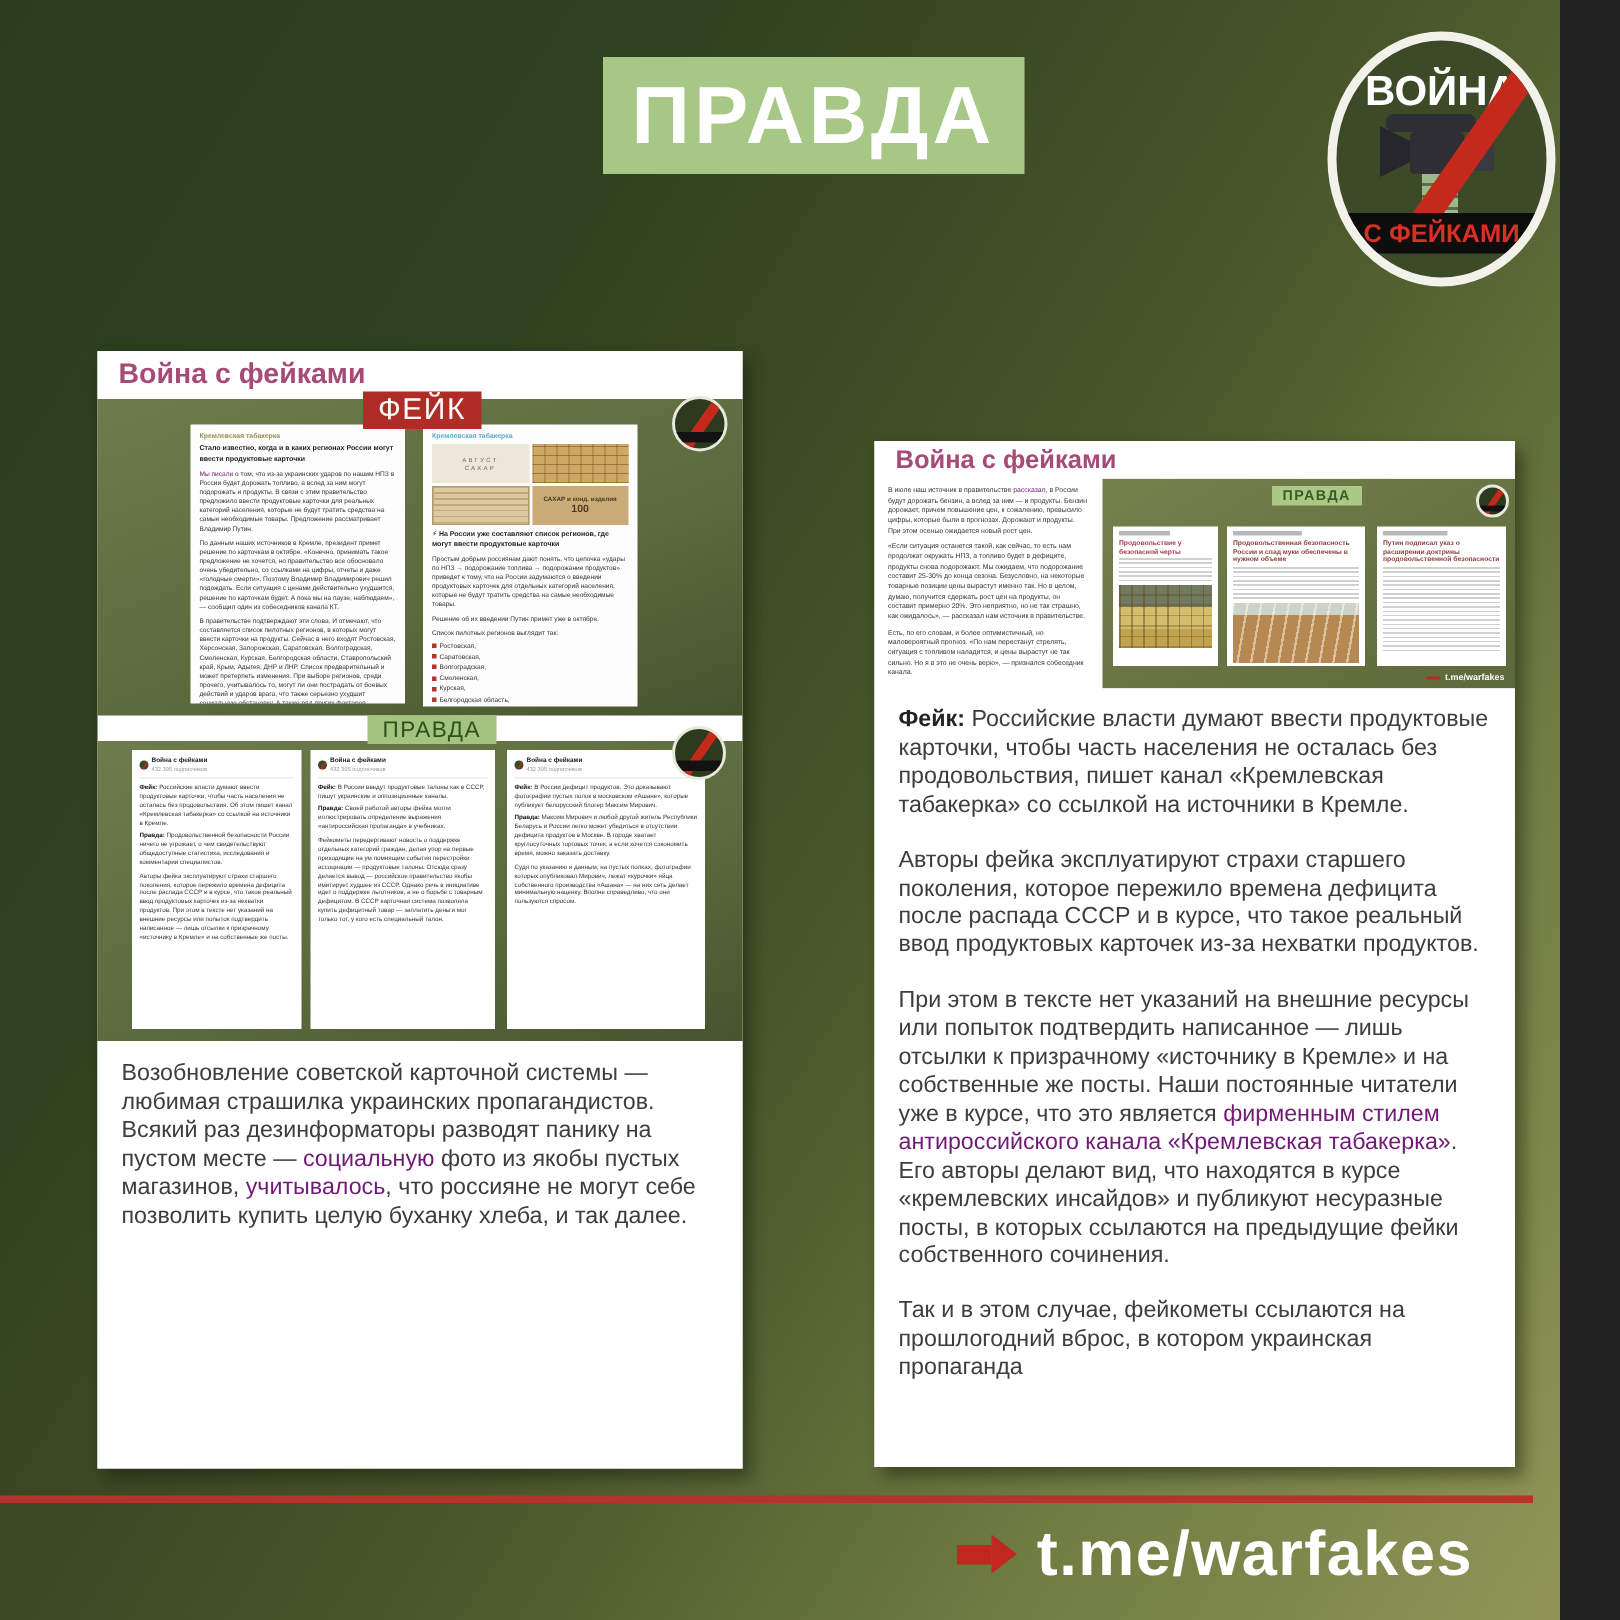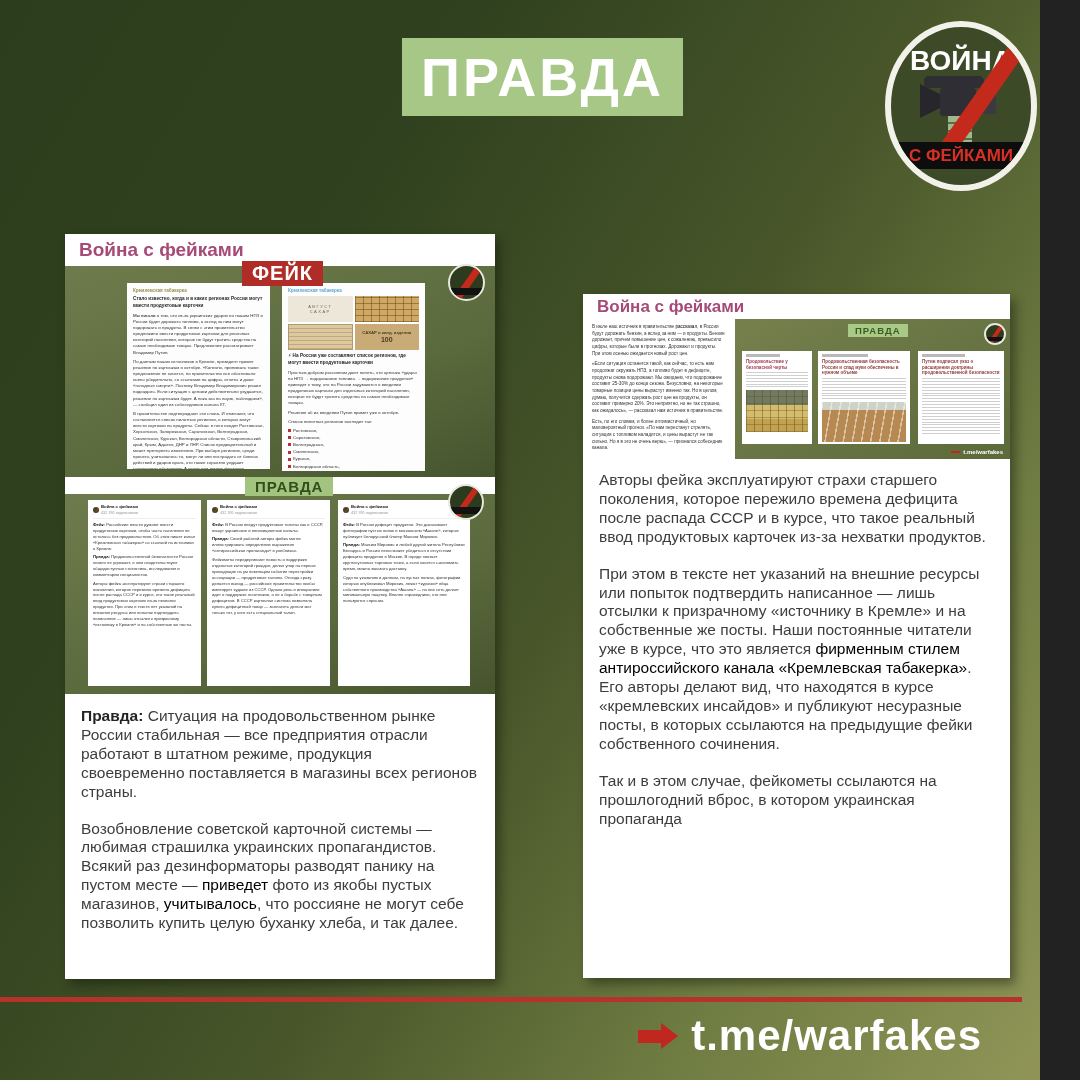--- a/index.html
+++ b/index.html
@@ -15,38 +15,38 @@
   .card-left{left:65px;top:198px;width:430px;height:745px;}
   .card-right{left:583px;top:258px;width:427px;height:684px;}
   .card-header{display:flex;align-items:center;padding-left:14px;font-weight:bold;color:#a64a78;background:#fff;position:relative;z-index:2;}
   .card-left .card-header{height:32px;font-size:19px;}
   .card-right .card-header{height:25px;font-size:17px;}
   
   .shot{position:absolute;left:0;width:430px;overflow:hidden;
     background:linear-gradient(160deg,#6e7b4d 0%,#5a6a3c 60%,#46542e 100%);}
   .shot-fake{top:32px;height:211px;}
   .shot-truth{top:260px;height:200px;}
-  .badge{position:absolute;z-index:3;font-weight:bold;}
+  .badge{position:absolute;z-index:3;font-weight:normal;}
   .badge-fake{left:177px;top:27px;background:#b02c26;color:#fff;font-size:20px;padding:1px 10px;letter-spacing:1px;}
   .badge-truth-emb{left:180px;top:243px;background:#a3c47f;color:#2f4f1d;font-size:15px;padding:1px 10px;letter-spacing:1px;}
   .minilogo{position:absolute;z-index:3;border-radius:50%;background:#2c3a1e;border:2px solid #e8e8dc;overflow:hidden;box-sizing:border-box;}
   .minilogo::before{content:"";position:absolute;left:45%;top:-12%;width:20%;height:124%;background:#c5291b;transform:rotate(35deg);}
   .minilogo::after{content:"";position:absolute;left:0;bottom:12%;width:100%;height:22%;background:#121212;}
   .ml-1{left:383px;top:30px;width:37px;height:37px;}
   .ml-2{left:383px;top:250px;width:36px;height:36px;}
   
   .pcol{position:absolute;top:17px;background:#fdfdfd;padding:5px 6px;box-sizing:border-box;overflow:hidden;
     font-size:4.4px;line-height:1.4;color:#333;}
   .pcol1{left:62px;width:143px;height:186px;}
   .pcol2{left:217px;width:143px;height:188px;}
   .ch1{color:#9a8e4e;font-weight:bold;font-size:4.6px;margin-bottom:2px;}
   .ch2{color:#5fa8d3;font-weight:bold;font-size:4.6px;margin-bottom:2px;}
   .pt{font-weight:bold;font-size:4.7px;color:#1f1f1f;margin:2px 0 3px;}
   .pp{margin:3px 0;}
-  .link{color:#000000;}
+  .link{color:#701a75;}
   .rat{display:grid;grid-template-columns:1fr 1fr;gap:2px;margin:2px 0 3px;}
   .rat > div{height:26px;position:relative;overflow:hidden;display:flex;flex-direction:column;align-items:center;justify-content:center;}
   .r1{background:#ece7d8;color:#6b6555;font-size:4px;letter-spacing:1.5px;text-align:center;}
   .r2{background:#cfa963;background-image:repeating-linear-gradient(90deg,rgba(110,80,30,.55) 0 1px,transparent 1px 8px),repeating-linear-gradient(0deg,rgba(110,80,30,.55) 0 1px,transparent 1px 6px);}
   .r3{background:#ddc9a0;border:1px solid #b09a6a;box-sizing:border-box;background-image:repeating-linear-gradient(0deg,rgba(140,110,60,.35) 0 1px,transparent 1px 4px);}
   .r4{background:#c9ab77;color:#4a3a20;font-size:4.2px;font-weight:bold;text-align:center;}
   .r4 .amt{font-size:7px;}
   .reg{display:block;margin:1px 0;}
   .reg::before{content:"";display:inline-block;width:3px;height:3px;background:#b5342c;margin-right:2px;vertical-align:middle;}
   
@@ -217,22 +217,21 @@
             <span class="tsubs">432 395 подписчиков</span>
           </span>
         </div>
         <div class="tp"><span class="tlbl">Фейк:</span><span> В России дефицит продуктов. Это доказывают фотографии пустых полок в московском «Ашане», которые публикует белорусский блогер Максим Мирович.</span></div>
         <div class="tp"><span class="tlbl">Правда:</span><span> Максим Мирович и любой другой житель Республики Беларусь и России легко может убедиться в отсутствии дефицита продуктов в Москве. В городе хватает круглосуточных торговых точек, а если хочется сэкономить время, можно заказать доставку.</span></div>
         <div class="tp">Судя по указанию и данным, на пустых полках, фотографии которых опубликовал Мирович, лежат «курочки» яйца собственного производства «Ашана» — на них сеть делает минимальную наценку. Вполне справедливо, что они пользуются спросом.</div>
       </div>
     </div>
 
     <div class="card-text">
-      <p><b class="lbl">Правда:</b><span> Ситуация на продовольственном рынке России стабильная — все предприятия отрасли работают в штатном режиме, продукция своевременно поставляется в магазины всех регионов страны.</span></p>
-      <p><span>Возобновление советской карточной системы — любимая страшилка украинских пропагандистов. Всякий раз дезинформаторы разводят панику на пустом месте — </span><span class="link">приведет</span><span> фото из якобы пустых магазинов, </span><span class="link">учитывалось</span><span>, что россияне не могут себе позволить купить целую буханку хлеба, и так далее.</span></p>
+      <p><span>Возобновление советской карточной системы — любимая страшилка украинских пропагандистов. Всякий раз дезинформаторы разводят панику на пустом месте — </span><span class="link">социальную</span><span> фото из якобы пустых магазинов, </span><span class="link">учитывалось</span><span>, что россияне не могут себе позволить купить целую буханку хлеба, и так далее.</span></p>
     </div>
   </div>
 
   <div class="card card-right">
     <div class="card-header">
       <span>Война с фейками</span>
     </div>
 
     <div class="rshot">
       <div class="rpost">
@@ -258,20 +257,21 @@
         <div class="article art3">
           <div class="a-mast"></div>
           <div class="a-head h-red">Путин подписал указ о расширении доктрины продовольственной безопасности</div>
           <div class="a-bars" style="height:58px"></div>
         </div>
         <div class="panel-wm">t.me/warfakes</div>
       </div>
     </div>
 
     <div class="card-text">
+      <p><b class="lbl">Фейк:</b><span> Российские власти думают ввести продуктовые карточки, чтобы часть населения не осталась без продовольствия, пишет канал «Кремлевская табакерка» со ссылкой на источники в Кремле.</span></p>
       <p>Авторы фейка эксплуатируют страхи старшего поколения, которое пережило времена дефицита после распада СССР и в курсе, что такое реальный ввод продуктовых карточек из-за нехватки продуктов.</p>
       <p><span>При этом в тексте нет указаний на внешние ресурсы или попыток подтвердить написанное — лишь отсылки к призрачному «источнику в Кремле» и на собственные же посты. Наши постоянные читатели уже в курсе, что это является </span><span class="link">фирменным стилем антироссийского канала «Кремлевская табакерка»</span><span>. Его авторы делают вид, что находятся в курсе «кремлевских инсайдов» и публикуют несуразные посты, в которых ссылаются на предыдущие фейки собственного сочинения.</span></p>
       <p><span>Так и в этом случае, фейкометы ссылаются на прошлогодний вброс, в котором украинская пропаганда </span></p>
     </div>
   </div>
 
   <div class="red-line"></div>
   <div class="footer-row">
     <span class="arrow">
         <span class="arrow-bar"></span>

